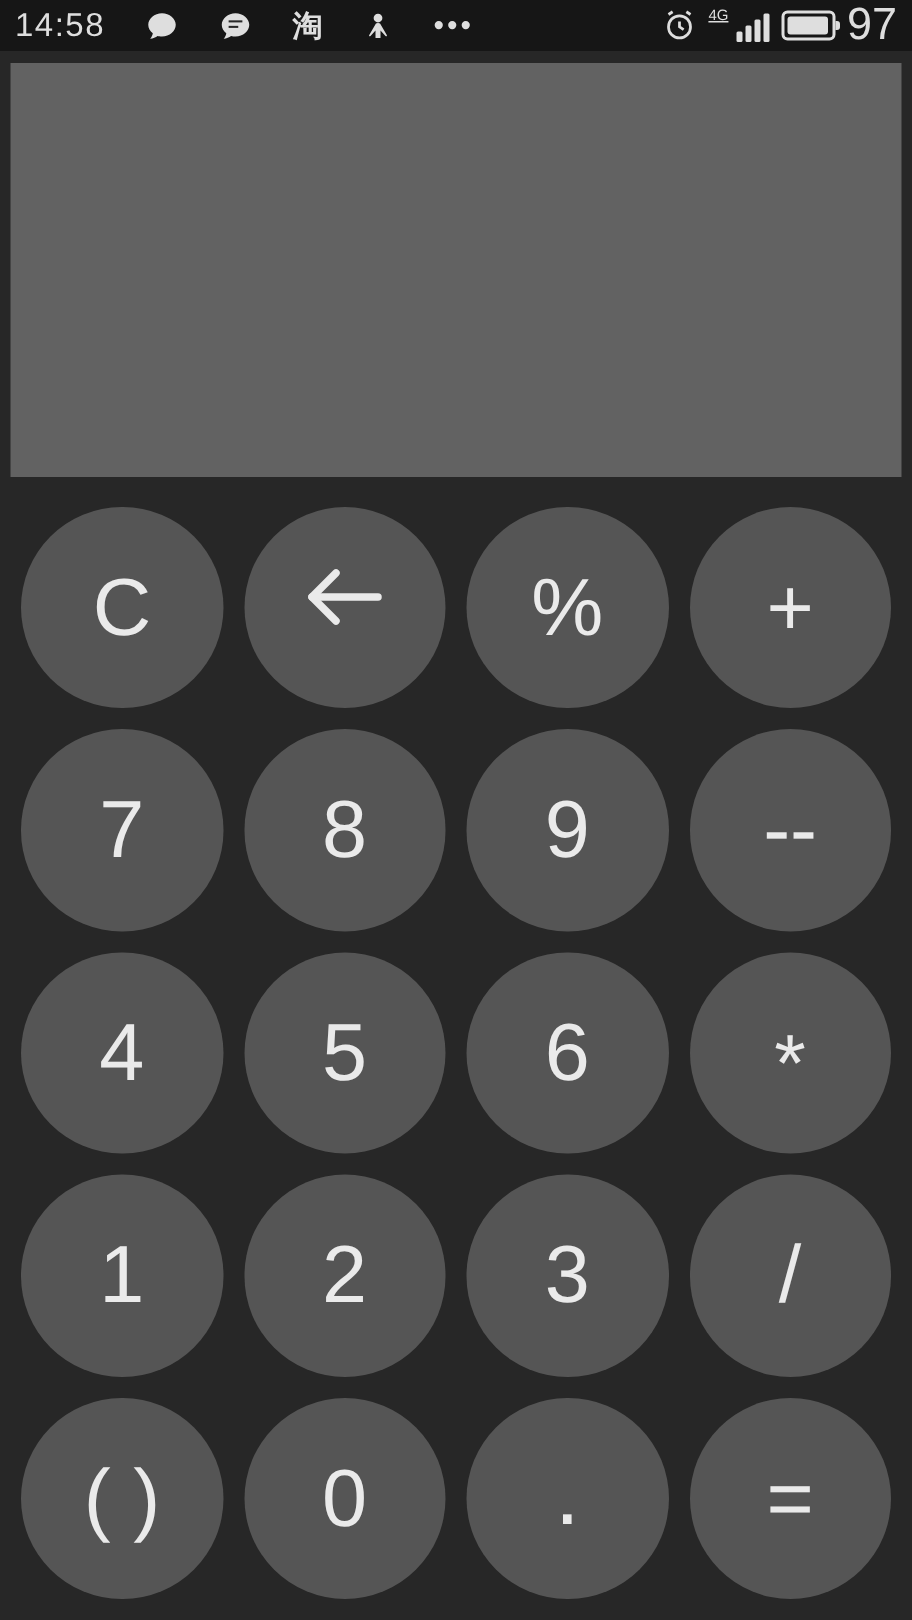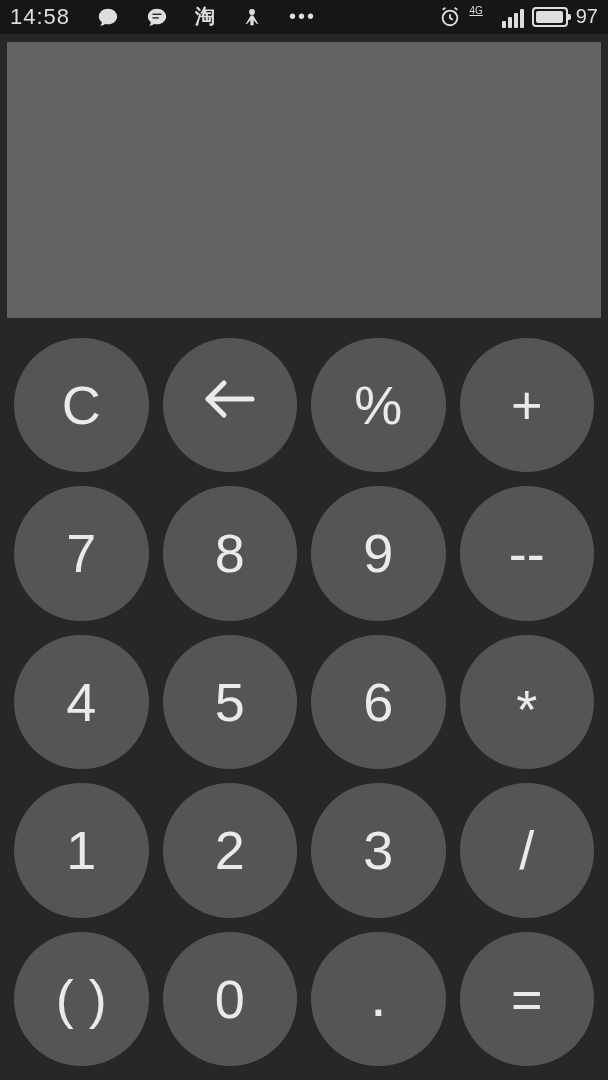--- a/index.html
+++ b/index.html
@@ -67,21 +67,21 @@
     .dots {
       font-size: 20px;
       letter-spacing: 2px;
     }
     .alarm {
       width: 22px; height: 22px;
     }
     .signal-wrap {
       display: flex;
       align-items: flex-end;
-      gap: 19px;
+      gap: 5px;
       text-decoration: underline;
     }
     .signal-4g {
       font-size: 10px;
       line-height: 10px;
       margin-bottom: 12px;
     }
     .signal-bars {
       display: flex;
       align-items: flex-end;
@@ -116,21 +116,21 @@
       height: 6px;
       background: #dedede;
       border-radius: 0 2px 2px 0;
     }
     .battery-fill {
       background: #dedede;
       height: 100%;
       border-radius: 2px;
     }
     .battery-pct {
-      font-size: 20px;
+      font-size: 30px;
       font-weight: 500;
     }
     
     .display-area {
       margin: 8px 7px 0 7px;
       height: 325px;
       background: #626262;
     }
     
     .keypad {

